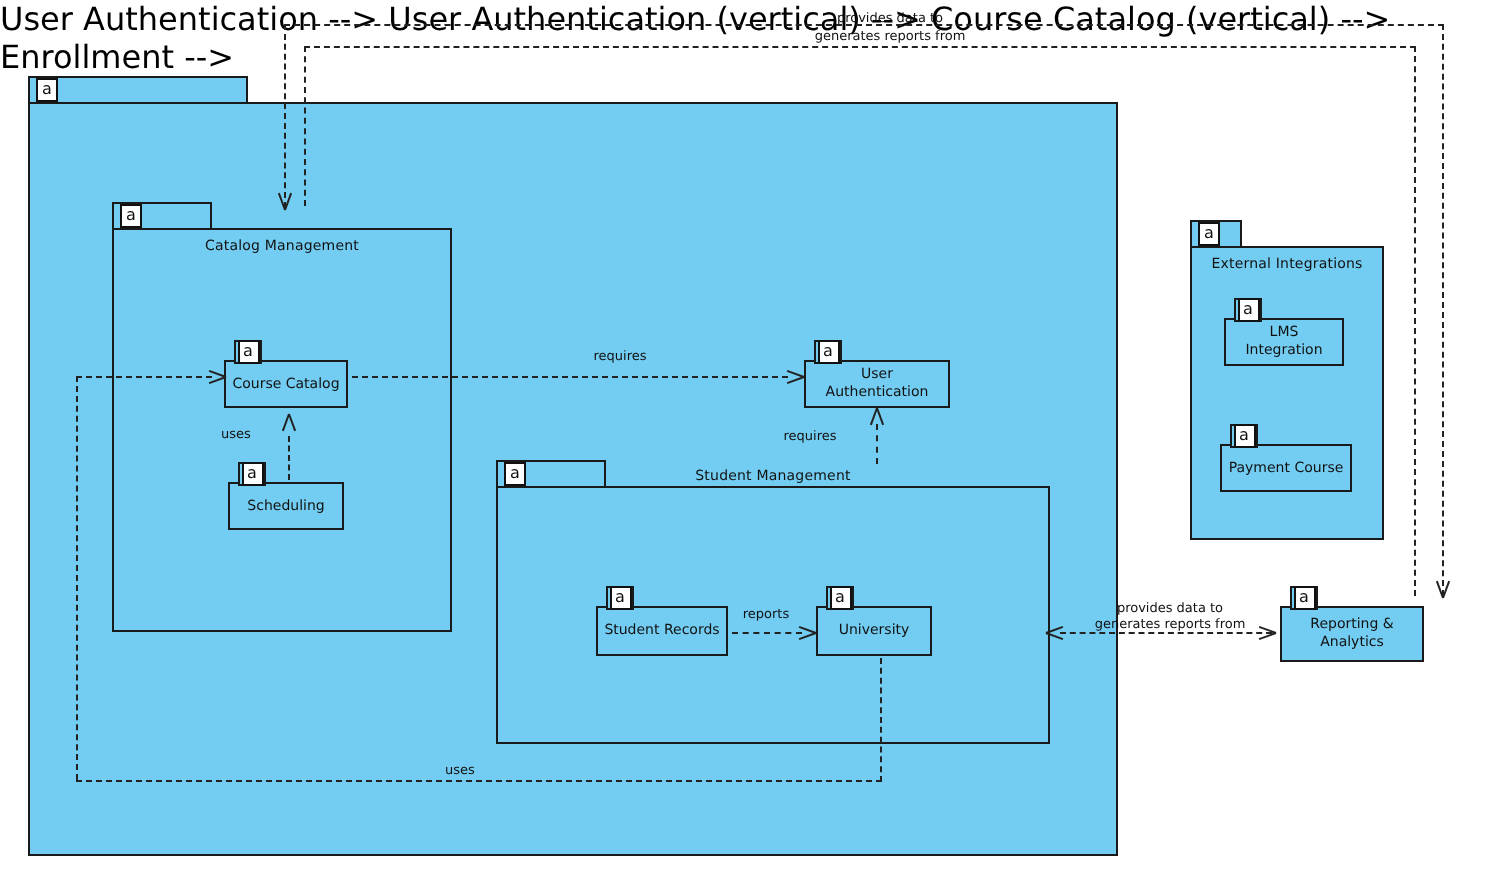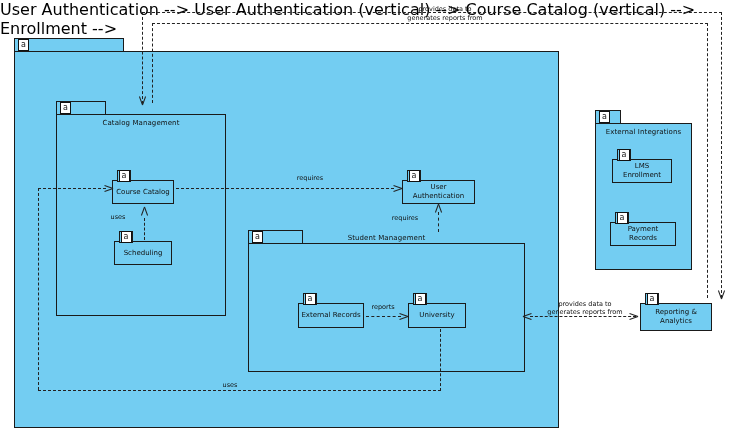--- a/index.html
+++ b/index.html
@@ -110,42 +110,42 @@
     <span class="ctab">
       <span class="aglyph">a</span>
     </span>
     <span>User Authentication</span>
   </div>
 
   <div class="comp" style="left:298px;top:303px;width:66px;height:25px;">
     <span class="ctab">
       <span class="aglyph">a</span>
     </span>
-    <span>External Records</span>
+    <span>Student Records</span>
   </div>
 
   <div class="comp" style="left:408px;top:303px;width:58px;height:25px;">
     <span class="ctab">
       <span class="aglyph">a</span>
     </span>
     <span>University</span>
   </div>
 
   <div class="comp" style="left:612px;top:159px;width:60px;height:24px;">
     <span class="ctab">
       <span class="aglyph">a</span>
     </span>
-    <span>LMS Enrollment</span>
+    <span>LMS Integration</span>
   </div>
 
   <div class="comp" style="left:610px;top:222px;width:66px;height:24px;">
     <span class="ctab">
       <span class="aglyph">a</span>
     </span>
-    <span>Payment Records</span>
+    <span>Payment Course</span>
   </div>
 
   <div class="comp" style="left:640px;top:303px;width:72px;height:28px;line-height:9px;">
     <span class="ctab">
       <span class="aglyph">a</span>
     </span>
     <span>Reporting &amp; Analytics</span>
   </div>
 
   

